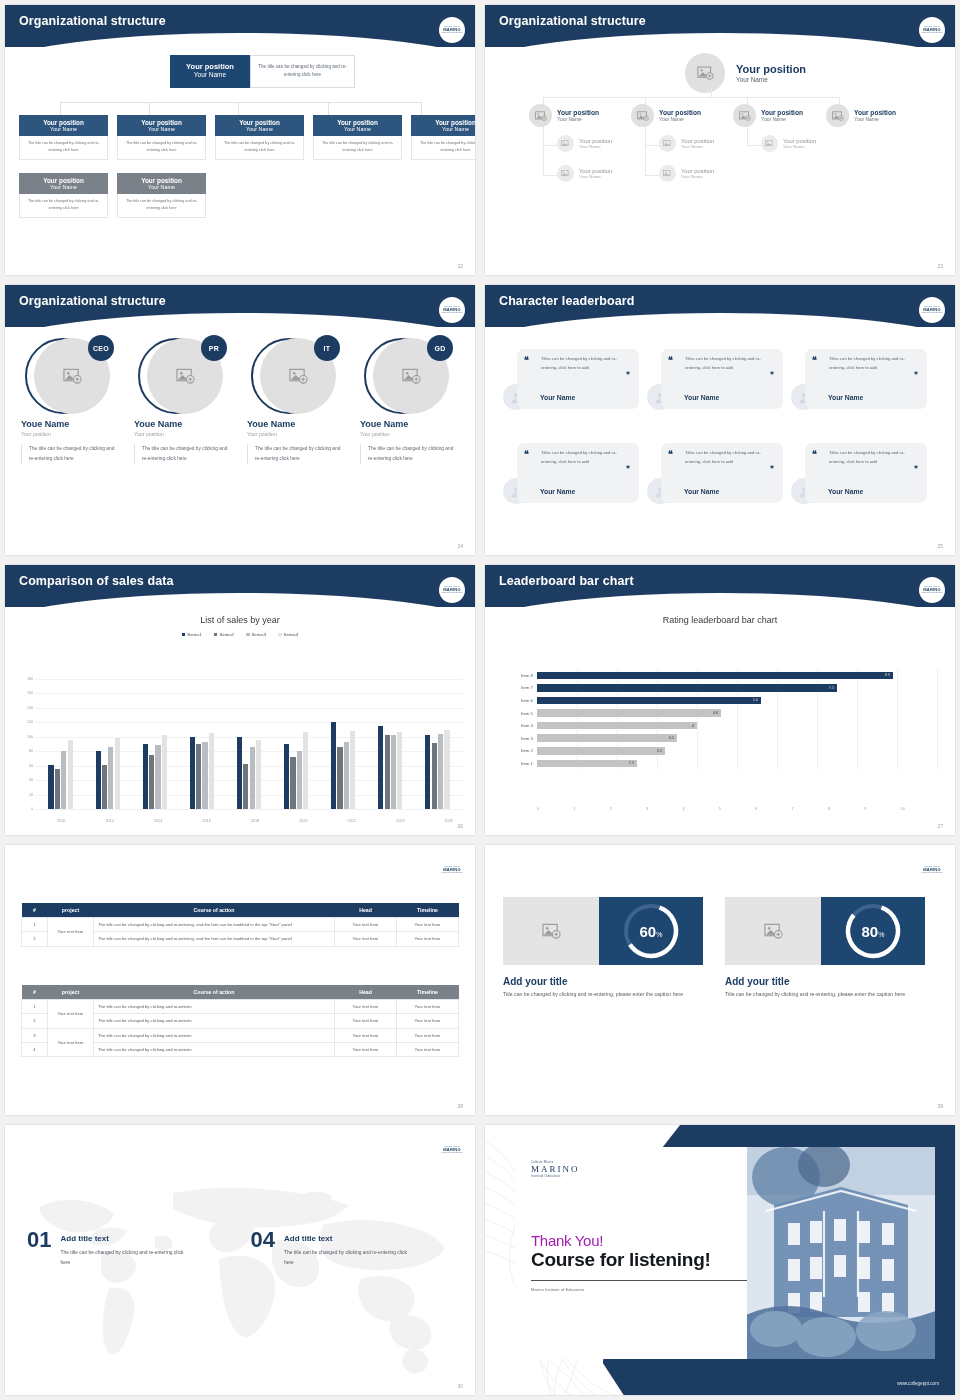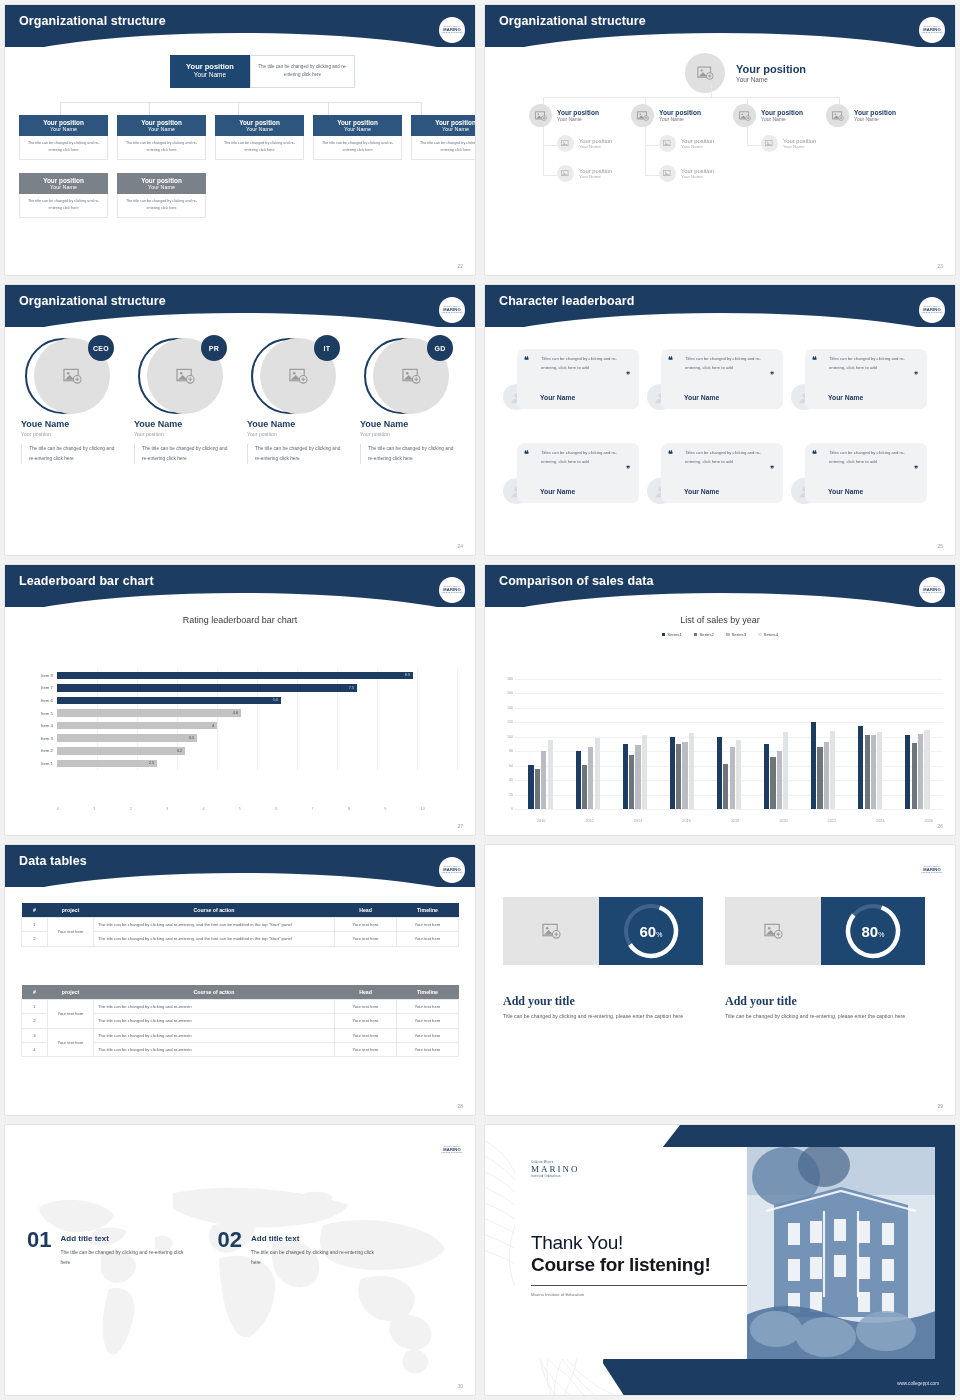--- a/index.html
+++ b/index.html
@@ -192,44 +192,44 @@
 
   
   .dc-wrap { position:absolute; left:18px; top:10px; display:flex; gap:22px; }
   .dc { width:200px; }
   .dc .imgs { display:flex; height:68px; }
   .dc .imgs .ph { flex:1; background:#e4e4e4; display:flex; align-items:center; justify-content:center; }
   .dc .imgs .pct {
     width:104px; background:#1d4670; position:relative;
     display:flex; align-items:center; justify-content:center;
   }
-  .dc .ttl { font-size:12px; font-weight:bold; color:#1d3c61; margin-top:29px;font-family:Liberation Serif, serif; }
+  .dc .ttl { font-size:10px; font-weight:bold; color:#1d3c61; margin-top:11px; }
   .dc .cap { font-size:5.2px; color:#5a6169; line-height:1.85; margin-top:3px; }
 
   
   .map { position:absolute; left:0; top:0; right:0; bottom:0; opacity:.22; }
-  .gb-wrap { position:absolute; left:22px; top:62px; display:flex; gap:29px; }
+  .gb-wrap { position:absolute; left:22px; top:62px; display:flex; gap:62px; }
   .gb { display:flex; gap:9px; }
   .gb .num { font-size:22px; font-weight:bold; color:#1d3c61; line-height:1; }
   .gb .t { font-size:8px; font-weight:bold; color:#1d3c61; margin-top:5px; }
   .gb .d { font-size:4.9px; color:#4f5862; line-height:2; margin-top:5px; width:128px; }
 
   
   .ty { position:relative; width:100%; height:100%; background:#fff; overflow:hidden; }
   .ty .topo { position:absolute; inset:0; }
   .ty .bluewedge { position:absolute; right:0; top:0; width:75%; height:100%;
     background:#1d3c61;
     clip-path: polygon(22% 0, 100% 0, 100% 100%, 6% 100%, 0 88%, 16% 10%); }
   .ty .panel { position:absolute; left:30px; top:22px; width:420px; height:212px; background:#fff; display:flex; }
   .ty .left { width:232px; padding:14px 16px; position:relative; }
   .ty .logo { text-align:left; }
   .ty .logo .l1 { font-size:2.6px; color:#33527a; letter-spacing:.3px; }
   .ty .logo .l2 { font-size:9px; color:#1d3c61; letter-spacing:2px; font-family:"Liberation Serif", serif; }
   .ty .logo .l3 { font-size:2.6px; color:#33527a; letter-spacing:.3px; margin-top:1px; }
-  .ty .t1 { font-size:19px; color:#0f172a; margin-top:54px; letter-spacing:-.3px; }
+  .ty .t1 { font-size:15px; color:#a21caf; margin-top:54px; letter-spacing:-.3px; }
   .ty .t2 { font-size:19px; color:#14181d; font-weight:bold; letter-spacing:-.3px; }
   .ty .rule { height:1px; background:#4c4f54; margin-top:9px; width:248px; }
   .ty .t3 { font-size:4.2px; color:#6e7780; margin-top:6px; }
   .ty .photo { flex:1; position:relative; background:#e8edf3; overflow:hidden; }
   .ty .url { position:absolute; right:16px; bottom:9px; font-size:4.6px; color:#dbe3ec; }
 </style>
 </head>
 <body>
 
 <div class="grid">
@@ -686,20 +686,147 @@
             <div class="qm">❝</div>
             <div class="qt">Titles can be changed by clicking and re-entering, click here to add</div>
             <div class="qm2">❞</div>
             <div class="qn">Your Name</div>
           </div>
         </div>
 
       </div>
     </div>
     <div class="pgno">25</div>
+  </div>
+
+  <div class="slide">
+    <div class="hdr">
+      <div class="hdr-title">Comparison of sales data</div>
+      <div class="curve"></div>
+    </div>
+    <div class="badge">
+      <div class="b1">Coláiste Mhuire</div>
+      <div class="b2">MARINO</div>
+      <div class="b3">Institiúid Oideachais</div>
+    </div>
+    <div class="body">
+      <div class="ctitle">List of sales by year</div>
+      <div class="legend" id="legend-26">
+          <div class="li">
+            <span class="sw" style="background: rgb(29, 60, 97);"></span>
+            <span>Series1</span>
+          </div>
+          <div class="li">
+            <span class="sw" style="background: rgb(110, 117, 124);"></span>
+            <span>Series2</span>
+          </div>
+          <div class="li">
+            <span class="sw" style="background: rgb(185, 188, 192);"></span>
+            <span>Series3</span>
+          </div>
+          <div class="li">
+            <span class="sw" style="background: rgb(226, 227, 229);"></span>
+            <span>Series4</span>
+          </div>
+        </div>
+      <div class="plot">
+        <div class="yaxis" id="yaxis-26">
+            <div class="ytick" style="top: 100%;">0</div>
+            <div class="ytick" style="top: 88.8889%;">20</div>
+            <div class="ytick" style="top: 77.7778%;">40</div>
+            <div class="ytick" style="top: 66.6667%;">60</div>
+            <div class="ytick" style="top: 55.5556%;">80</div>
+            <div class="ytick" style="top: 44.4444%;">100</div>
+            <div class="ytick" style="top: 33.3333%;">120</div>
+            <div class="ytick" style="top: 22.2222%;">140</div>
+            <div class="ytick" style="top: 11.1111%;">160</div>
+            <div class="ytick" style="top: 0%;">180</div>
+          </div>
+        <div id="grid-26">
+            <div class="gridline" style="top: 100%;"></div>
+            <div class="gridline" style="top: 88.8889%;"></div>
+            <div class="gridline" style="top: 77.7778%;"></div>
+            <div class="gridline" style="top: 66.6667%;"></div>
+            <div class="gridline" style="top: 55.5556%;"></div>
+            <div class="gridline" style="top: 44.4444%;"></div>
+            <div class="gridline" style="top: 33.3333%;"></div>
+            <div class="gridline" style="top: 22.2222%;"></div>
+            <div class="gridline" style="top: 11.1111%;"></div>
+            <div class="gridline" style="top: 0%;"></div>
+          </div>
+        <div class="bars" id="bars-26">
+            <div class="bgroup">
+              <div class="bar" style="height: 33.8889%; background: rgb(29, 60, 97);"></div>
+              <div class="bar" style="height: 31.1111%; background: rgb(110, 117, 124);"></div>
+              <div class="bar" style="height: 44.4444%; background: rgb(185, 188, 192);"></div>
+              <div class="bar" style="height: 53.3333%; background: rgb(226, 227, 229);"></div>
+            </div>
+            <div class="bgroup">
+              <div class="bar" style="height: 44.4444%; background: rgb(29, 60, 97);"></div>
+              <div class="bar" style="height: 33.8889%; background: rgb(110, 117, 124);"></div>
+              <div class="bar" style="height: 47.7778%; background: rgb(185, 188, 192);"></div>
+              <div class="bar" style="height: 55%; background: rgb(226, 227, 229);"></div>
+            </div>
+            <div class="bgroup">
+              <div class="bar" style="height: 50%; background: rgb(29, 60, 97);"></div>
+              <div class="bar" style="height: 41.6667%; background: rgb(110, 117, 124);"></div>
+              <div class="bar" style="height: 48.8889%; background: rgb(185, 188, 192);"></div>
+              <div class="bar" style="height: 57.2222%; background: rgb(226, 227, 229);"></div>
+            </div>
+            <div class="bgroup">
+              <div class="bar" style="height: 55.5556%; background: rgb(29, 60, 97);"></div>
+              <div class="bar" style="height: 50%; background: rgb(110, 117, 124);"></div>
+              <div class="bar" style="height: 51.6667%; background: rgb(185, 188, 192);"></div>
+              <div class="bar" style="height: 58.3333%; background: rgb(226, 227, 229);"></div>
+            </div>
+            <div class="bgroup">
+              <div class="bar" style="height: 55.5556%; background: rgb(29, 60, 97);"></div>
+              <div class="bar" style="height: 35%; background: rgb(110, 117, 124);"></div>
+              <div class="bar" style="height: 47.7778%; background: rgb(185, 188, 192);"></div>
+              <div class="bar" style="height: 53.3333%; background: rgb(226, 227, 229);"></div>
+            </div>
+            <div class="bgroup">
+              <div class="bar" style="height: 50%; background: rgb(29, 60, 97);"></div>
+              <div class="bar" style="height: 40%; background: rgb(110, 117, 124);"></div>
+              <div class="bar" style="height: 44.4444%; background: rgb(185, 188, 192);"></div>
+              <div class="bar" style="height: 58.8889%; background: rgb(226, 227, 229);"></div>
+            </div>
+            <div class="bgroup">
+              <div class="bar" style="height: 66.6667%; background: rgb(29, 60, 97);"></div>
+              <div class="bar" style="height: 47.7778%; background: rgb(110, 117, 124);"></div>
+              <div class="bar" style="height: 51.6667%; background: rgb(185, 188, 192);"></div>
+              <div class="bar" style="height: 60%; background: rgb(226, 227, 229);"></div>
+            </div>
+            <div class="bgroup">
+              <div class="bar" style="height: 63.8889%; background: rgb(29, 60, 97);"></div>
+              <div class="bar" style="height: 56.6667%; background: rgb(110, 117, 124);"></div>
+              <div class="bar" style="height: 57.2222%; background: rgb(185, 188, 192);"></div>
+              <div class="bar" style="height: 59.4444%; background: rgb(226, 227, 229);"></div>
+            </div>
+            <div class="bgroup">
+              <div class="bar" style="height: 56.6667%; background: rgb(29, 60, 97);"></div>
+              <div class="bar" style="height: 51.1111%; background: rgb(110, 117, 124);"></div>
+              <div class="bar" style="height: 57.7778%; background: rgb(185, 188, 192);"></div>
+              <div class="bar" style="height: 61.1111%; background: rgb(226, 227, 229);"></div>
+            </div>
+          </div>
+      </div>
+      <div class="xlabels" id="xlab-26">
+          <div>2010</div>
+          <div>2012</div>
+          <div>2014</div>
+          <div>2016</div>
+          <div>2018</div>
+          <div>2020</div>
+          <div>2022</div>
+          <div>2024</div>
+          <div>2026</div>
+        </div>
+    </div>
+    <div class="pgno">26</div>
   </div>
 
   <div class="slide">
     <div class="hdr">
       <div class="hdr-title">Leaderboard bar chart</div>
       <div class="curve"></div>
     </div>
     <div class="badge">
       <div class="b1">Coláiste Mhuire</div>
       <div class="b2">MARINO</div>
@@ -866,151 +993,20 @@
             <div>8</div>
             <div>9</div>
             <div>10</div>
           </div>
       </div>
     </div>
     <div class="pgno">27</div>
   </div>
 
   <div class="slide">
-    <div class="hdr">
-      <div class="hdr-title">Comparison of sales data</div>
-      <div class="curve"></div>
-    </div>
-    <div class="badge">
-      <div class="b1">Coláiste Mhuire</div>
-      <div class="b2">MARINO</div>
-      <div class="b3">Institiúid Oideachais</div>
-    </div>
-    <div class="body">
-      <div class="ctitle">List of sales by year</div>
-      <div class="legend" id="legend-26">
-          <div class="li">
-            <span class="sw" style="background: rgb(29, 60, 97);"></span>
-            <span>Series1</span>
-          </div>
-          <div class="li">
-            <span class="sw" style="background: rgb(110, 117, 124);"></span>
-            <span>Series2</span>
-          </div>
-          <div class="li">
-            <span class="sw" style="background: rgb(185, 188, 192);"></span>
-            <span>Series3</span>
-          </div>
-          <div class="li">
-            <span class="sw" style="background: rgb(226, 227, 229);"></span>
-            <span>Series4</span>
-          </div>
-        </div>
-      <div class="plot">
-        <div class="yaxis" id="yaxis-26">
-            <div class="ytick" style="top: 100%;">0</div>
-            <div class="ytick" style="top: 88.8889%;">20</div>
-            <div class="ytick" style="top: 77.7778%;">40</div>
-            <div class="ytick" style="top: 66.6667%;">60</div>
-            <div class="ytick" style="top: 55.5556%;">80</div>
-            <div class="ytick" style="top: 44.4444%;">100</div>
-            <div class="ytick" style="top: 33.3333%;">120</div>
-            <div class="ytick" style="top: 22.2222%;">140</div>
-            <div class="ytick" style="top: 11.1111%;">160</div>
-            <div class="ytick" style="top: 0%;">180</div>
-          </div>
-        <div id="grid-26">
-            <div class="gridline" style="top: 100%;"></div>
-            <div class="gridline" style="top: 88.8889%;"></div>
-            <div class="gridline" style="top: 77.7778%;"></div>
-            <div class="gridline" style="top: 66.6667%;"></div>
-            <div class="gridline" style="top: 55.5556%;"></div>
-            <div class="gridline" style="top: 44.4444%;"></div>
-            <div class="gridline" style="top: 33.3333%;"></div>
-            <div class="gridline" style="top: 22.2222%;"></div>
-            <div class="gridline" style="top: 11.1111%;"></div>
-            <div class="gridline" style="top: 0%;"></div>
-          </div>
-        <div class="bars" id="bars-26">
-            <div class="bgroup">
-              <div class="bar" style="height: 33.8889%; background: rgb(29, 60, 97);"></div>
-              <div class="bar" style="height: 31.1111%; background: rgb(110, 117, 124);"></div>
-              <div class="bar" style="height: 44.4444%; background: rgb(185, 188, 192);"></div>
-              <div class="bar" style="height: 53.3333%; background: rgb(226, 227, 229);"></div>
-            </div>
-            <div class="bgroup">
-              <div class="bar" style="height: 44.4444%; background: rgb(29, 60, 97);"></div>
-              <div class="bar" style="height: 33.8889%; background: rgb(110, 117, 124);"></div>
-              <div class="bar" style="height: 47.7778%; background: rgb(185, 188, 192);"></div>
-              <div class="bar" style="height: 55%; background: rgb(226, 227, 229);"></div>
-            </div>
-            <div class="bgroup">
-              <div class="bar" style="height: 50%; background: rgb(29, 60, 97);"></div>
-              <div class="bar" style="height: 41.6667%; background: rgb(110, 117, 124);"></div>
-              <div class="bar" style="height: 48.8889%; background: rgb(185, 188, 192);"></div>
-              <div class="bar" style="height: 57.2222%; background: rgb(226, 227, 229);"></div>
-            </div>
-            <div class="bgroup">
-              <div class="bar" style="height: 55.5556%; background: rgb(29, 60, 97);"></div>
-              <div class="bar" style="height: 50%; background: rgb(110, 117, 124);"></div>
-              <div class="bar" style="height: 51.6667%; background: rgb(185, 188, 192);"></div>
-              <div class="bar" style="height: 58.3333%; background: rgb(226, 227, 229);"></div>
-            </div>
-            <div class="bgroup">
-              <div class="bar" style="height: 55.5556%; background: rgb(29, 60, 97);"></div>
-              <div class="bar" style="height: 35%; background: rgb(110, 117, 124);"></div>
-              <div class="bar" style="height: 47.7778%; background: rgb(185, 188, 192);"></div>
-              <div class="bar" style="height: 53.3333%; background: rgb(226, 227, 229);"></div>
-            </div>
-            <div class="bgroup">
-              <div class="bar" style="height: 50%; background: rgb(29, 60, 97);"></div>
-              <div class="bar" style="height: 40%; background: rgb(110, 117, 124);"></div>
-              <div class="bar" style="height: 44.4444%; background: rgb(185, 188, 192);"></div>
-              <div class="bar" style="height: 58.8889%; background: rgb(226, 227, 229);"></div>
-            </div>
-            <div class="bgroup">
-              <div class="bar" style="height: 66.6667%; background: rgb(29, 60, 97);"></div>
-              <div class="bar" style="height: 47.7778%; background: rgb(110, 117, 124);"></div>
-              <div class="bar" style="height: 51.6667%; background: rgb(185, 188, 192);"></div>
-              <div class="bar" style="height: 60%; background: rgb(226, 227, 229);"></div>
-            </div>
-            <div class="bgroup">
-              <div class="bar" style="height: 63.8889%; background: rgb(29, 60, 97);"></div>
-              <div class="bar" style="height: 56.6667%; background: rgb(110, 117, 124);"></div>
-              <div class="bar" style="height: 57.2222%; background: rgb(185, 188, 192);"></div>
-              <div class="bar" style="height: 59.4444%; background: rgb(226, 227, 229);"></div>
-            </div>
-            <div class="bgroup">
-              <div class="bar" style="height: 56.6667%; background: rgb(29, 60, 97);"></div>
-              <div class="bar" style="height: 51.1111%; background: rgb(110, 117, 124);"></div>
-              <div class="bar" style="height: 57.7778%; background: rgb(185, 188, 192);"></div>
-              <div class="bar" style="height: 61.1111%; background: rgb(226, 227, 229);"></div>
-            </div>
-          </div>
-      </div>
-      <div class="xlabels" id="xlab-26">
-          <div>2010</div>
-          <div>2012</div>
-          <div>2014</div>
-          <div>2016</div>
-          <div>2018</div>
-          <div>2020</div>
-          <div>2022</div>
-          <div>2024</div>
-          <div>2026</div>
-        </div>
-    </div>
-    <div class="pgno">26</div>
-  </div>
-
-  <div class="slide">
-    <div class="hdr">
-      <div class="hdr-title">Data tables</div>
-      <div class="curve"></div>
-    </div>
     <div class="badge">
       <div class="b1">Coláiste Mhuire</div>
       <div class="b2">MARINO</div>
       <div class="b3">Institiúid Oideachais</div>
     </div>
     <div class="body">
       <table class="tbl" style="top:16px;">
         <thead class="th-blue">
             <tr>
           <th class="c-num">#</th>
@@ -1173,21 +1169,21 @@
       </svg>
       <div class="gb-wrap">
         <div class="gb">
           <div class="num">01</div>
           <div>
             <div class="t">Add title text</div>
             <div class="d">The title can be changed by clicking and re-entering click here</div>
           </div>
         </div>
         <div class="gb">
-          <div class="num">02</div>
+          <div class="num">04</div>
           <div>
             <div class="t">Add title text</div>
             <div class="d">The title can be changed by clicking and re-entering click here</div>
           </div>
         </div>
       </div>
     </div>
     <div class="pgno">30</div>
   </div>
 

